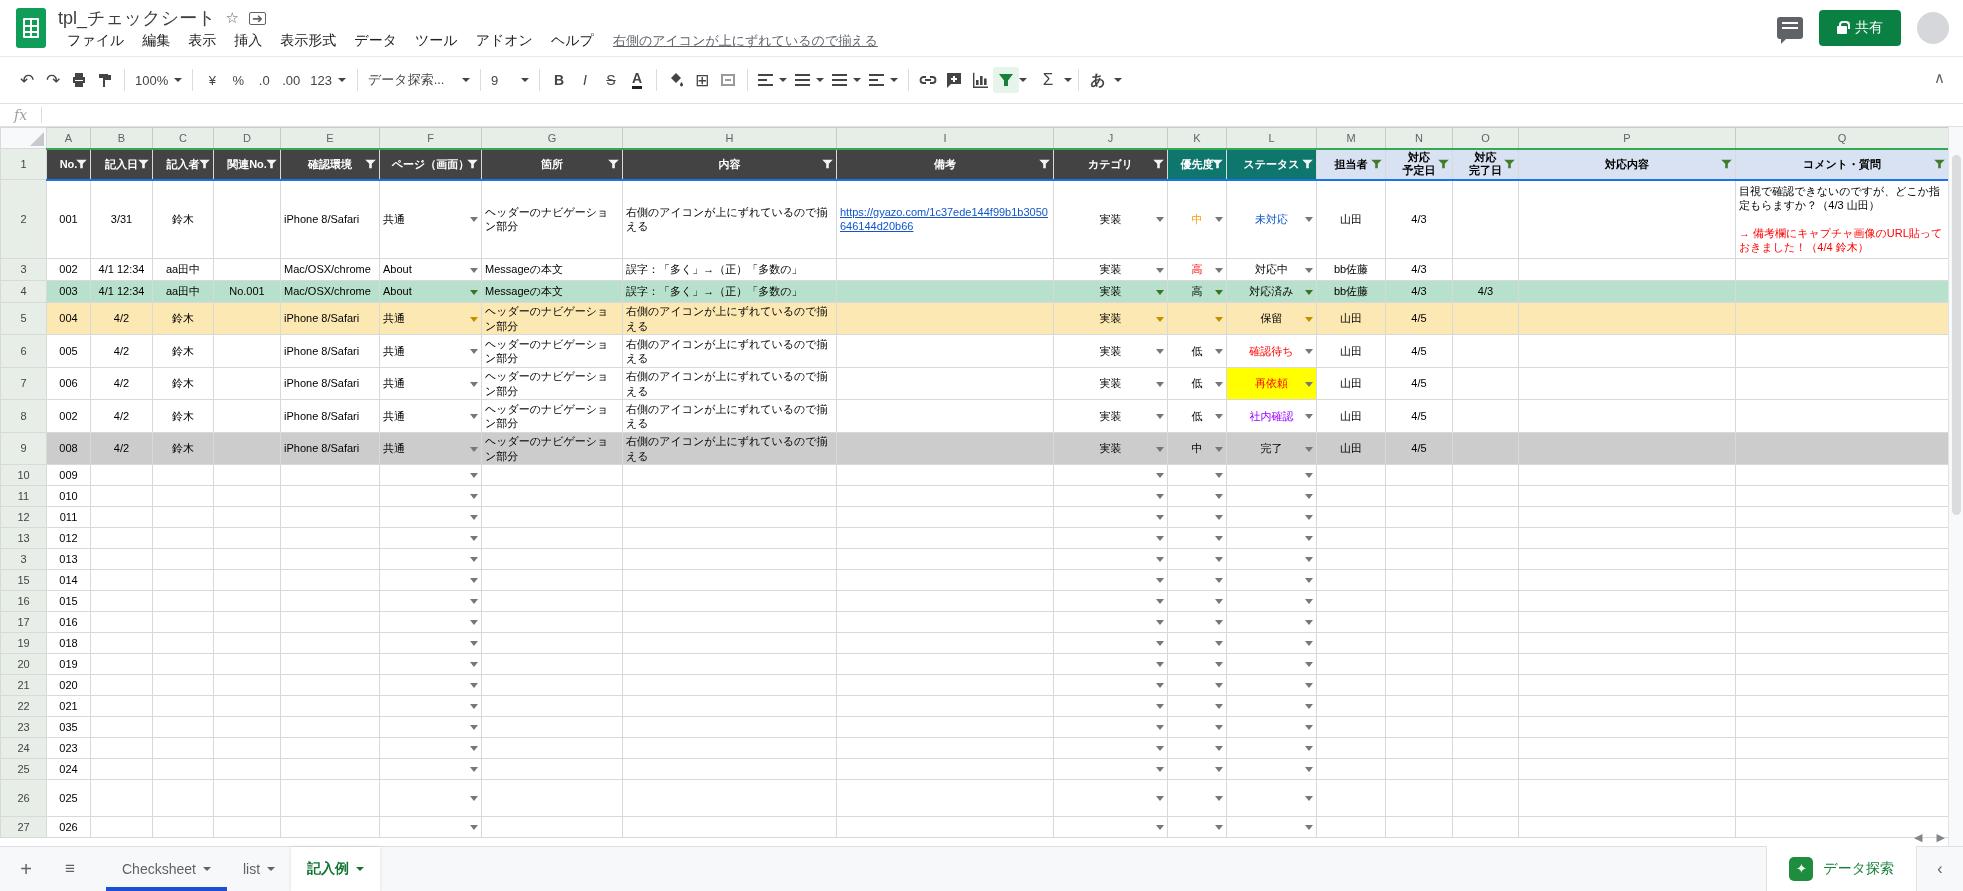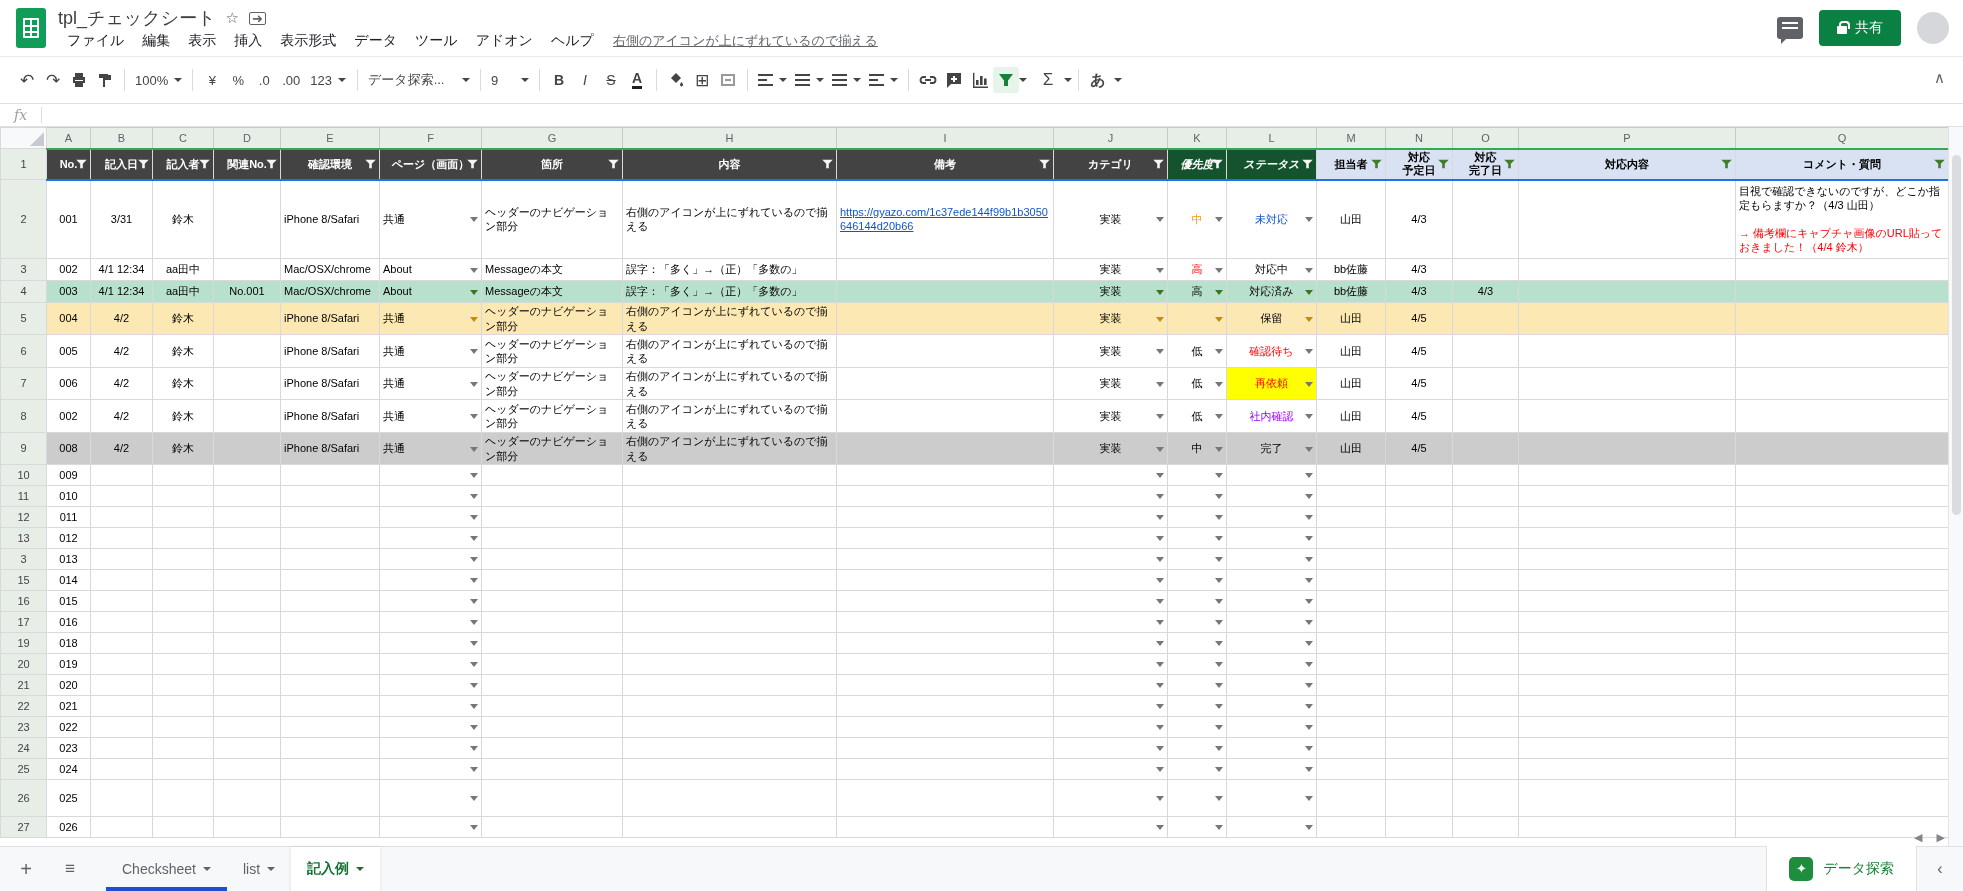--- a/index.html
+++ b/index.html
@@ -69,21 +69,21 @@
     font-size:11px; padding:1px 3px; position:relative; line-height:1.3; word-break:break-word; }
   tr.letters td { background:#e7eee8; border-color:#c3cfc4; color:#5f6368; font-size:11px;
     text-align:center; height:21px; padding:0; }
   td.corner { background:#f8f9fa !important; border-color:#d9d9d9 !important; position:relative; }
   td.corner:after { content:""; position:absolute; right:2px; bottom:2px;
     border:7px solid transparent; border-right-color:#c6cace; border-bottom-color:#c6cace; }
   td.gutter { background:#e7eee8; border-color:#c3cfc4; color:#444; text-align:center; font-size:10.5px; padding:0; }
   tr.hrow th { font-weight:bold; color:#fff; text-align:center; border-top:2px solid #34a853;
     border-bottom:2px solid #1a73e8; white-space:pre-line; line-height:1.15; }
   th.h-dark { background:#434343; }
-  th.h-blue { background:#14532d;font-style:italic; }
+  th.h-blue { background:#0f766e; }
   th.h-light { background:#d9e2f3; color:#000 !important; }
   th .funnel { position:absolute; right:3px; top:50%; transform:translateY(-50%); }
   td.c-al { text-align:left; } td.c-ac { text-align:center; }
   td.last-col { border-right:2px solid #34a853; }
   .cell-arrow { position:absolute; right:3px; top:50%; margin-top:-2px; width:0; height:0;
     border-left:4px solid transparent; border-right:4px solid transparent; border-top:5px solid #777; }
   .linktext { color:#1155cc; text-decoration:underline; word-break:break-all; }
   .cmt-line { display:block; }
   .cmt-gap { margin-top:13px; }
   td.has-arrow { padding-right:13px; }
@@ -859,21 +859,21 @@
             <span class="cell-arrow" style="border-top-color:#777"></span>
           </td>
           <td class="c-ac" style=""></td>
           <td class="c-ac" style=""></td>
           <td class="c-ac" style=""></td>
           <td class="c-al" style=""></td>
           <td class="c-al last-col" style=""></td>
         </tr>
         <tr style="height:21px">
           <td class="gutter">23</td>
-          <td class="c-ac" style="">022</td>
+          <td class="c-ac" style="">035</td>
           <td class="c-ac" style=""></td>
           <td class="c-ac" style=""></td>
           <td class="c-ac" style=""></td>
           <td class="c-al" style=""></td>
           <td class="c-al has-arrow" style="">
             <span class="cell-arrow" style="border-top-color:#777"></span>
           </td>
           <td class="c-al" style=""></td>
           <td class="c-al" style=""></td>
           <td class="c-al" style=""></td>

